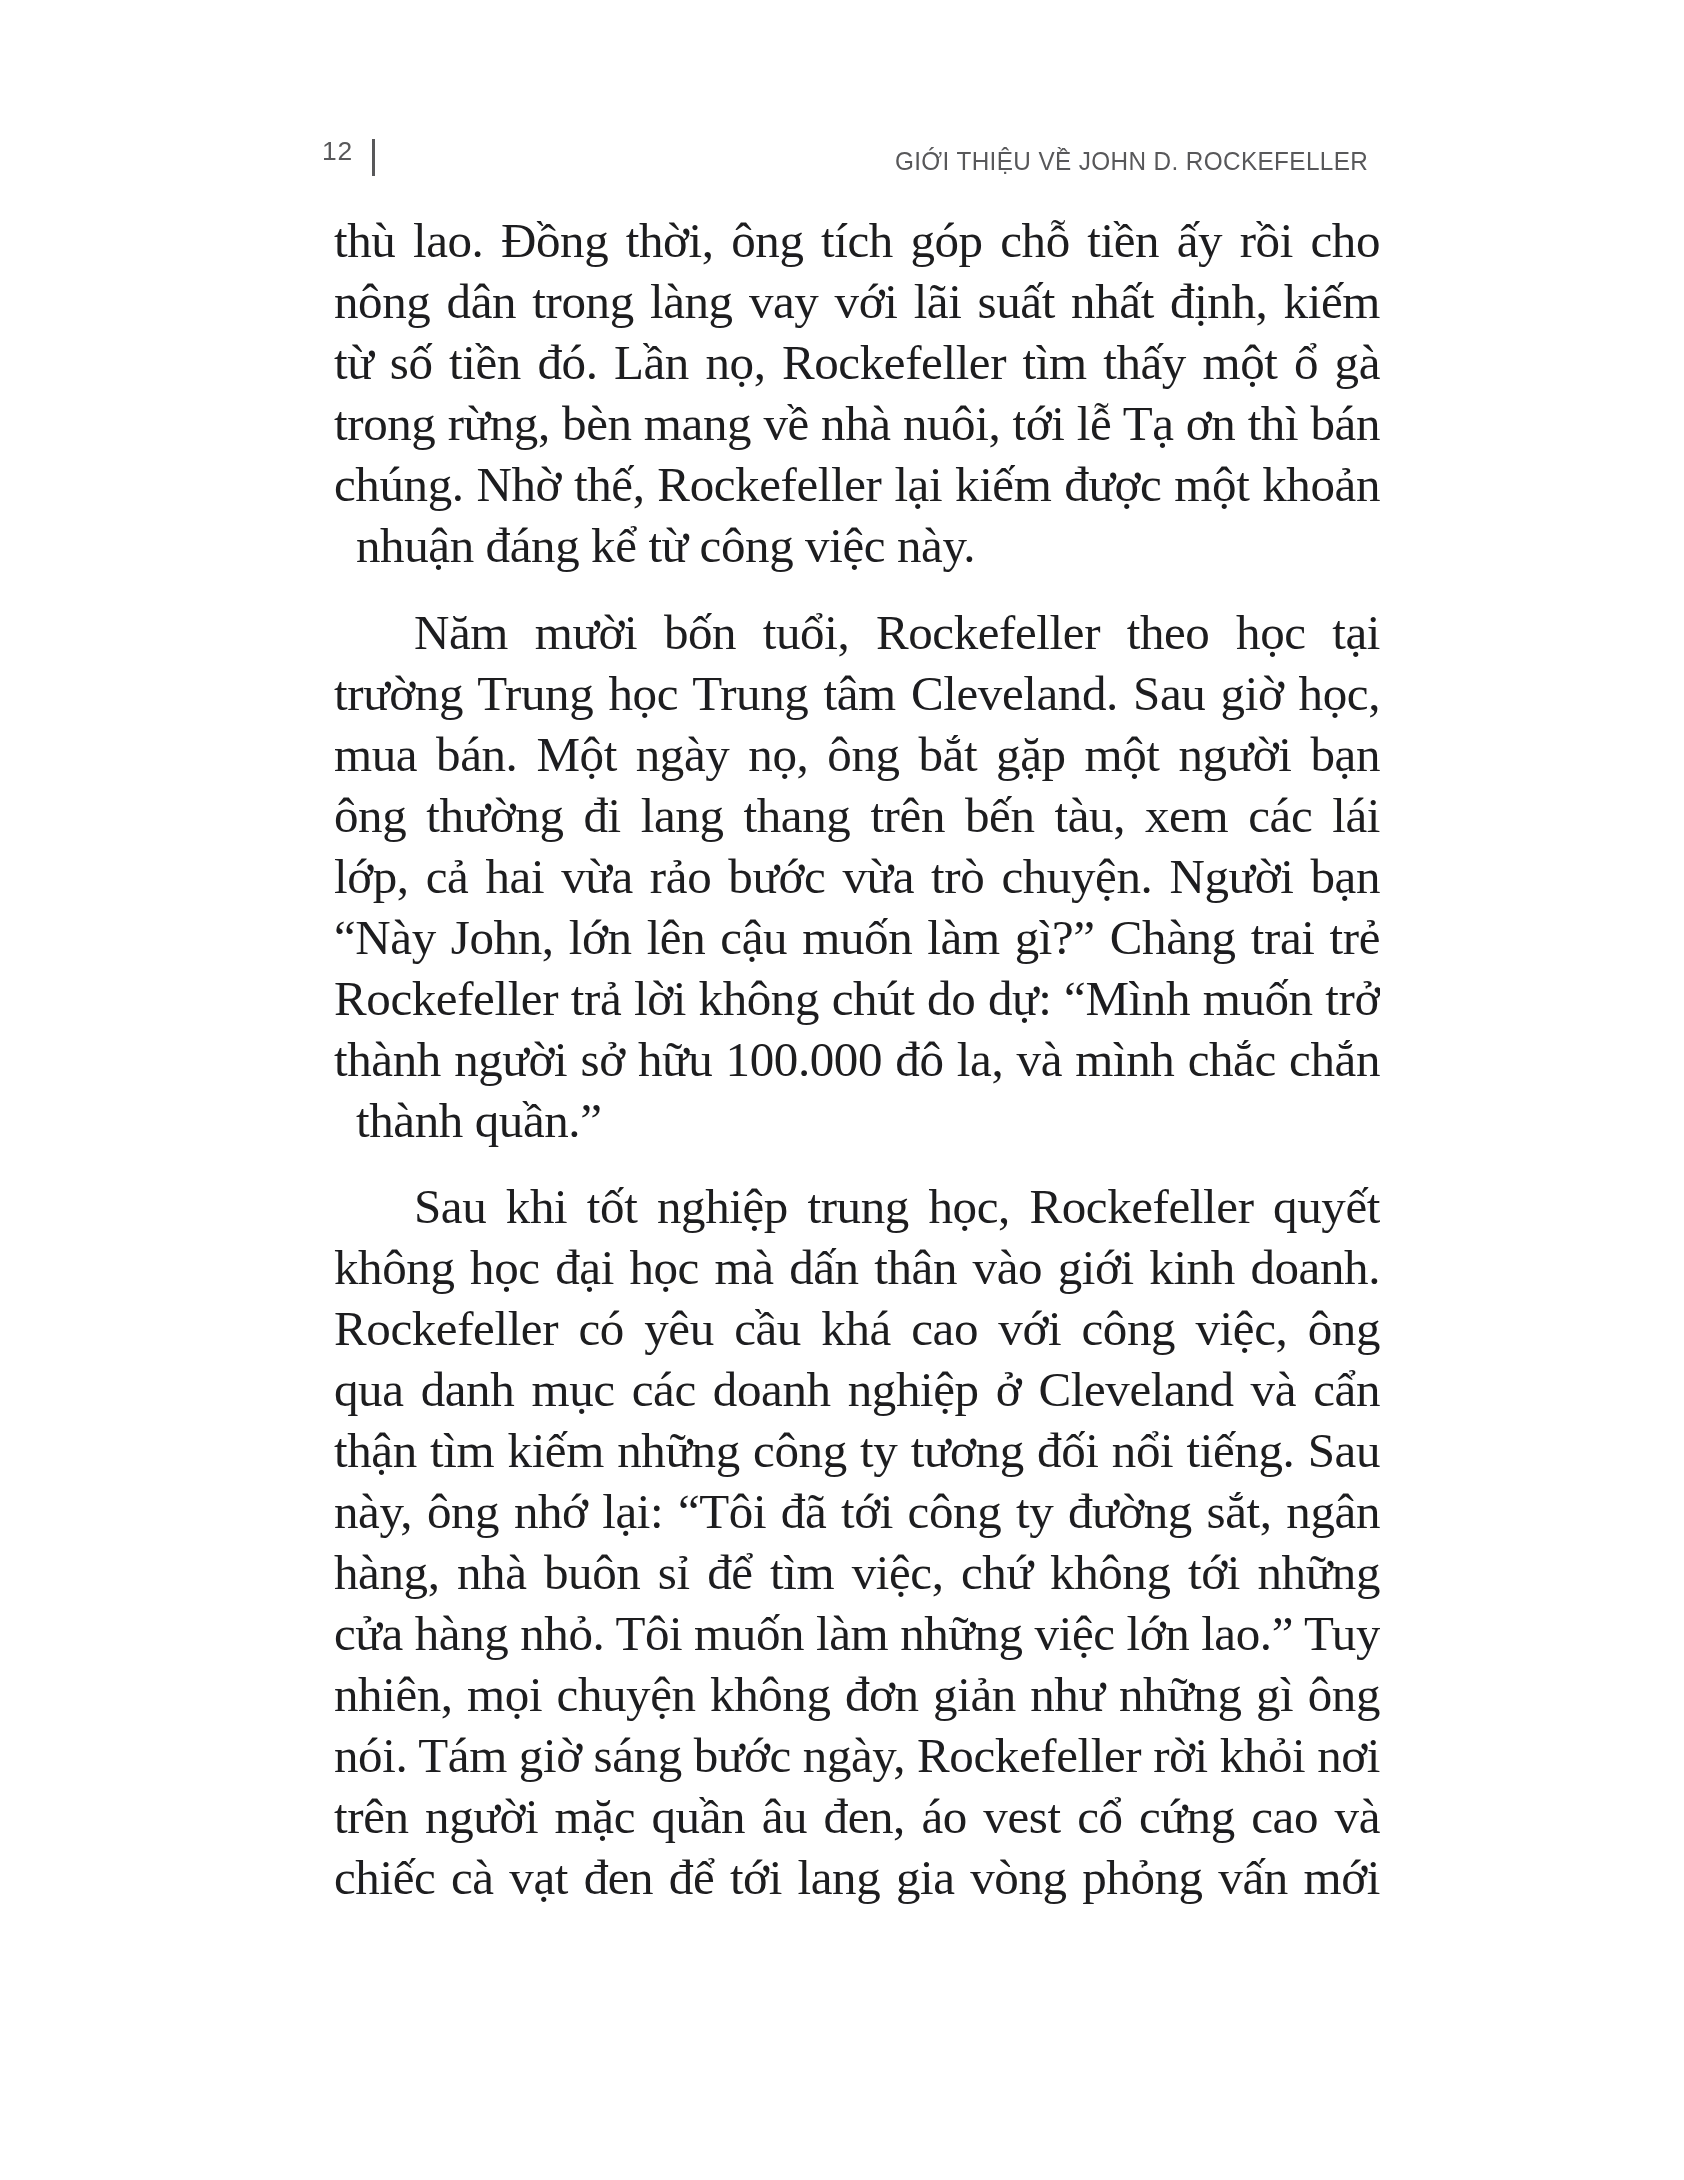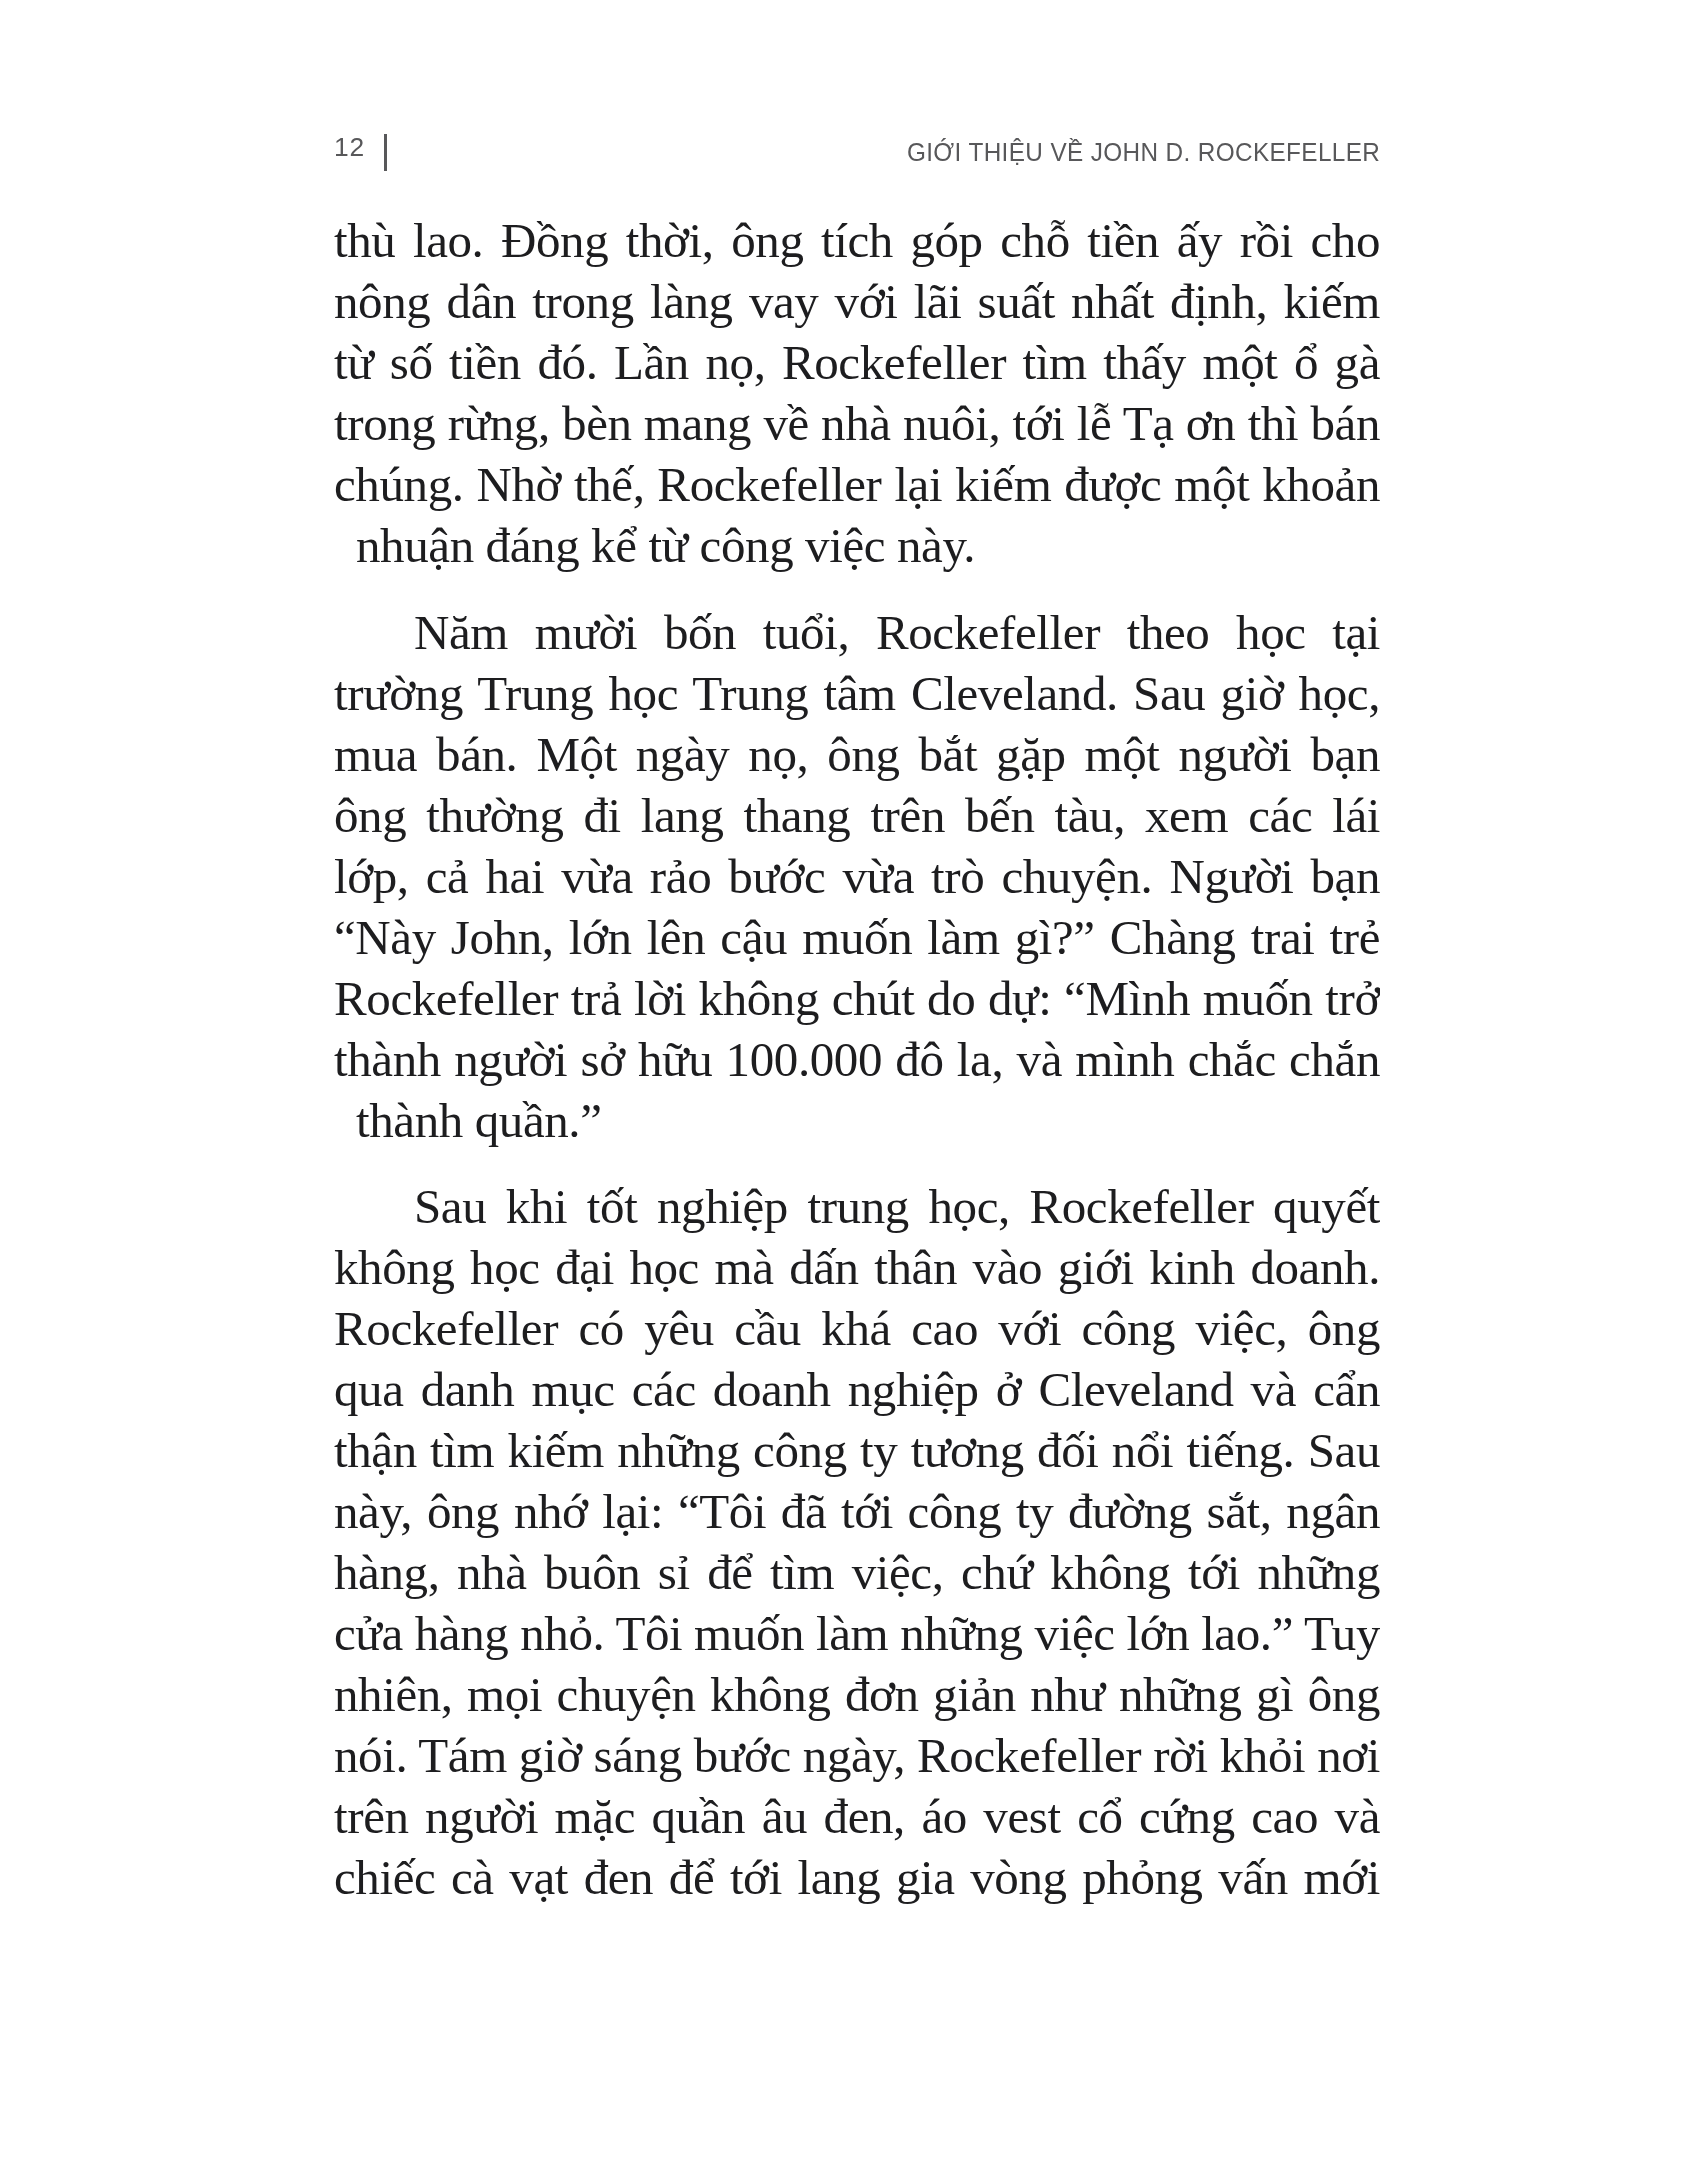--- a/index.html
+++ b/index.html
@@ -8,27 +8,27 @@
     width: 1685px;
     height: 2181px;
     background: #ffffff;
     overflow: hidden;
     font-family: "Liberation Serif", "DejaVu Serif", serif;
   }
 
   
   .header-row {
     position: absolute;
-    left: 334px;
+    left: 322px;
     top: 128px;
     width: 1046px;
     height: 48px;
     display: flex;
     justify-content: space-between;
-    align-items: center;
+    align-items: flex-end;
     font-family: "Liberation Sans", "DejaVu Sans", sans-serif;
     color: #58585a;
     gap: 35px;
   }
   .folio-group {
     display: flex;
     align-items: flex-start;
   }
   .page-number {
     font-size: 26.4px;

